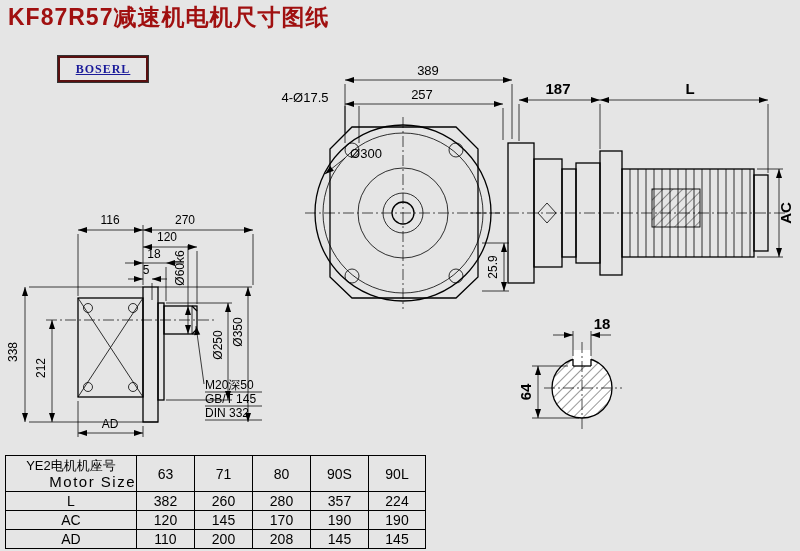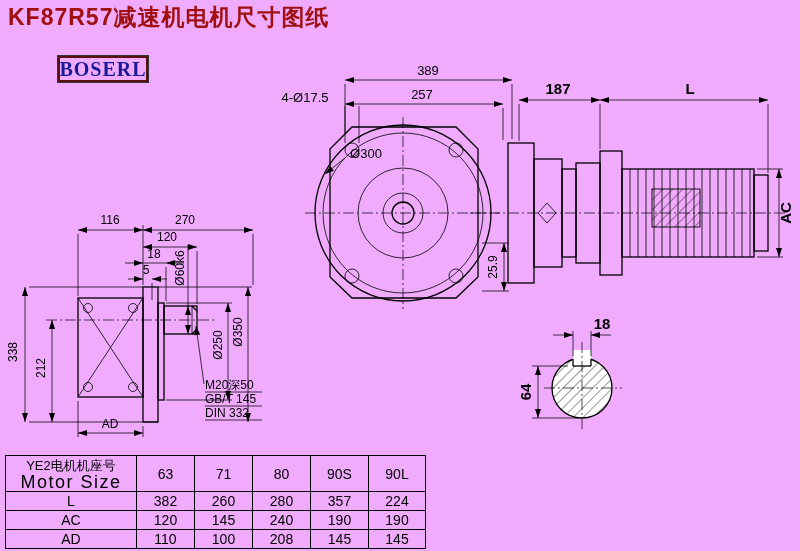--- a/index.html
+++ b/index.html
@@ -1,40 +1,40 @@
 <!DOCTYPE html>
 <html><head>
 <meta charset="utf-8">
 <style>
   html,body{margin:0;padding:0;background:#fff;}
-  .page{position:relative;width:800px;height:551px;background:#f0abfc;overflow:hidden;
+  .page{position:relative;width:800px;height:551px;background:#e5e5e5;overflow:hidden;
         font-family:"Liberation Sans",sans-serif;color:#000;}
   .title{position:absolute;left:8px;top:2px;font-size:23px;font-weight:bold;
          color:#a01010;letter-spacing:1px;white-space:nowrap;}
   .brand{position:absolute;left:58px;top:56px;width:86px;height:22px;
          border:2px solid #5a1010;outline:1px solid #333;color:#1a1a99;
-         font-family:"Liberation Serif",serif;font-size:20px;font-weight:bold;
-         display:flex;align-items:center;justify-content:center;letter-spacing:1px;}
+         font-family:"Liberation Serif",serif;font-size:12px;font-weight:bold;
+         display:flex;align-items:center;justify-content:center;letter-spacing:1px;text-decoration:underline;}
   svg.drawing{position:absolute;left:0;top:0;}
   svg text{font-family:"Liberation Sans",sans-serif;fill:#000;}
   .dt{font-size:13px;text-anchor:middle;}
   .dts{font-size:12px;text-anchor:middle;}
   .dtb{font-size:15px;font-weight:bold;text-anchor:middle;}
   .ann{font-size:12px;text-anchor:start;}
   .ol{fill:none;stroke:#000;stroke-width:1.3;}
   .olw{fill:#fff;stroke:#000;stroke-width:1.3;}
   .th{fill:none;stroke:#000;stroke-width:0.8;}
   .dim{fill:none;stroke:#000;stroke-width:0.75;}
   .cl{fill:none;stroke:#000;stroke-width:0.7;stroke-dasharray:11 3 2 3;}
   .spec-table{position:absolute;left:5px;top:455px;border-collapse:collapse;table-layout:fixed;}
   .spec-table td{border:1px solid #000;text-align:center;vertical-align:middle;
                  font-size:14px;padding:0;height:18px;}
   .spec-table tr.hd td{height:35px;}
   .hd-cn{font-size:13px;line-height:16px;}
-  .hd-en{font-size:18px;line-height:16px;letter-spacing:1.5px;}
+  .hd-en{font-size:15px;line-height:16px;letter-spacing:1.5px;text-align:right;}
 </style>
 </head>
 <body>
 
 <div class="page">
 
   <div class="title">KF87R57减速机电机尺寸图纸</div>
   <div class="brand">BOSERL</div>
 
   <svg class="drawing" width="800" height="551" viewBox="0 0 800 551">
@@ -303,28 +303,28 @@
         <td>382</td>
         <td>260</td>
         <td>280</td>
         <td>357</td>
         <td>224</td>
       </tr>
       <tr>
         <td>AC</td>
         <td>120</td>
         <td>145</td>
-        <td>240</td>
+        <td>170</td>
         <td>190</td>
         <td>190</td>
       </tr>
       <tr>
         <td>AD</td>
         <td>110</td>
-        <td>100</td>
+        <td>200</td>
         <td>208</td>
         <td>145</td>
         <td>145</td>
       </tr>
     </tbody>
   </table>
 
 </div>
 
 </body></html>

